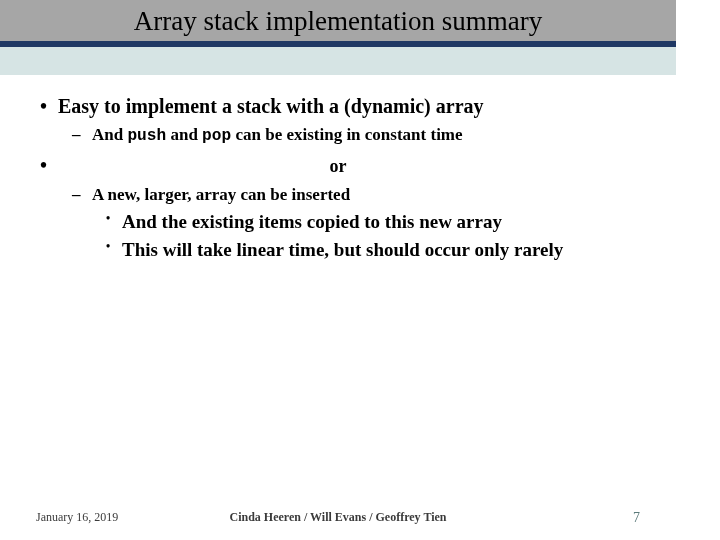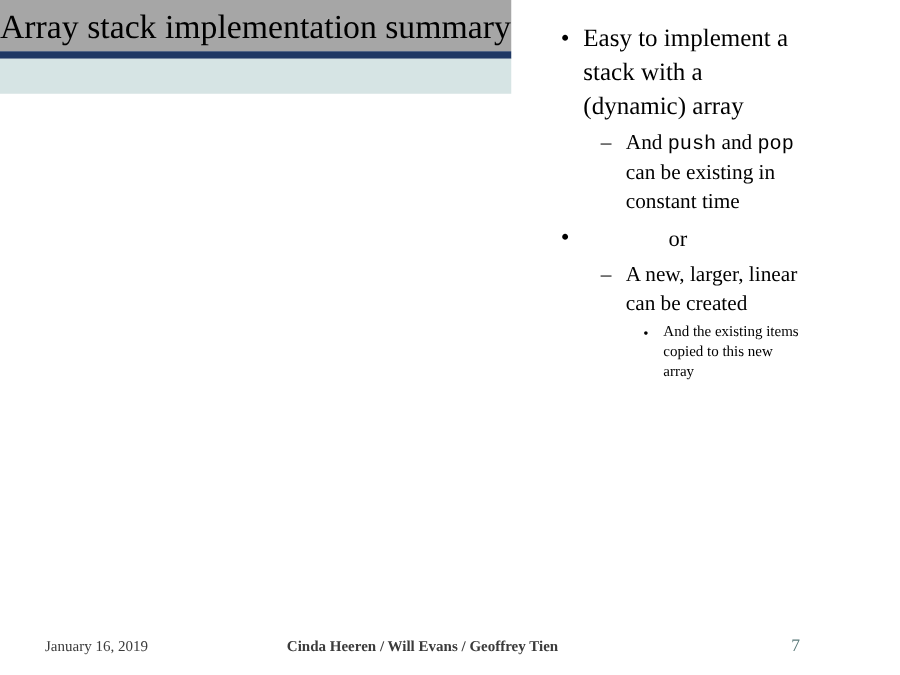--- a/index.html
+++ b/index.html
@@ -1,30 +1,30 @@
 <!DOCTYPE html>
 <html><head>
 <meta charset="utf-8">
 <style>
   * { margin: 0; padding: 0; box-sizing: border-box; }
   html, body { width: 720px; height: 540px; font-family: "Times New Roman", Times, serif; background: #fff; color: #000; }
-  .slide { width: 676px; height: 540px; position: relative; display: flex; }
+  .slide { width: 676px; height: 540px; position: relative; display: flex; flex-direction: column; }
   .header { position: relative; }
   .title-bar { background: #a6a6a6; padding: 6px 0 4px 0; text-align: center; }
   .title-bar h1 { font-size: 27px; font-weight: normal; color: #000; }
   .navy-line { height: 6px; background: #1f3864; }
   .teal-band { height: 28px; background: #d6e4e4; }
   .content { flex: 1; padding: 18px 36px 0 36px; font-size: 20px; line-height: 1.35; }
-  ul { list-style: none; }
+  ul { list-style: none; font-weight: bold; }
   .lvl1 > li { padding-left: 22px; position: relative; margin-bottom: 4px; }
   .lvl1 > li::before { content: "•"; position: absolute; left: 4px; top: 0; }
   .lvl2 { margin-top: 4px; font-size: 17px; }
   .lvl2 > li { padding-left: 34px; position: relative; margin-bottom: 2px; }
   .lvl2 > li::before { content: "–"; position: absolute; left: 14px; top: 0; }
-  .lvl3 { margin-top: 2px; font-size: 12px; }
+  .lvl3 { margin-top: 2px; font-size: 19px; }
   .lvl3 > li { padding-left: 30px; position: relative; margin-bottom: 2px; }
   .lvl3 > li::before { content: "•"; position: absolute; left: 14px; top: 0; font-size: 12px; line-height: 1.6; }
   .or-line { text-align: center; font-size: 18px; padding: 2px 0; margin-left: -22px; }
   code, .mono { font-family: Consolas, "Courier New", monospace; font-size: 0.95em; margin-top: 44px; }
   .footer { position: absolute; bottom: 14px; left: 0; width: 100%; padding: 0 36px; display: flex; justify-content: space-between; align-items: flex-start; font-size: 12px; color: #3b3b3b; }
   .footer .center { position: absolute; left: 0; width: 100%; text-align: center; font-weight: bold; }
   .footer .right { color: #5b7a7a; font-size: 14px; }
 </style>
 </head>
 <body>
@@ -45,24 +45,27 @@
         <ul class="lvl2">
           <li>
             <span>And </span><span class="mono">push</span><span> and </span><span class="mono">pop</span><span> can be existing in constant time</span>
           </li>
         </ul>
       </li>
       <li>
         <div class="or-line">or</div>
         <ul class="lvl2">
           <li>
-            <span>A new, larger, linear can be created</span>
+            <span>A new, larger, array can be inserted</span>
             <ul class="lvl3">
               <li>
                 <span>And the existing items copied to this new array</span>
+              </li>
+              <li>
+                <span>This will take linear time, but should occur only rarely</span>
               </li>
             </ul>
           </li>
         </ul>
       </li>
     </ul>
   </div>
 
   <div class="footer">
     <span class="left">January 16, 2019</span>

